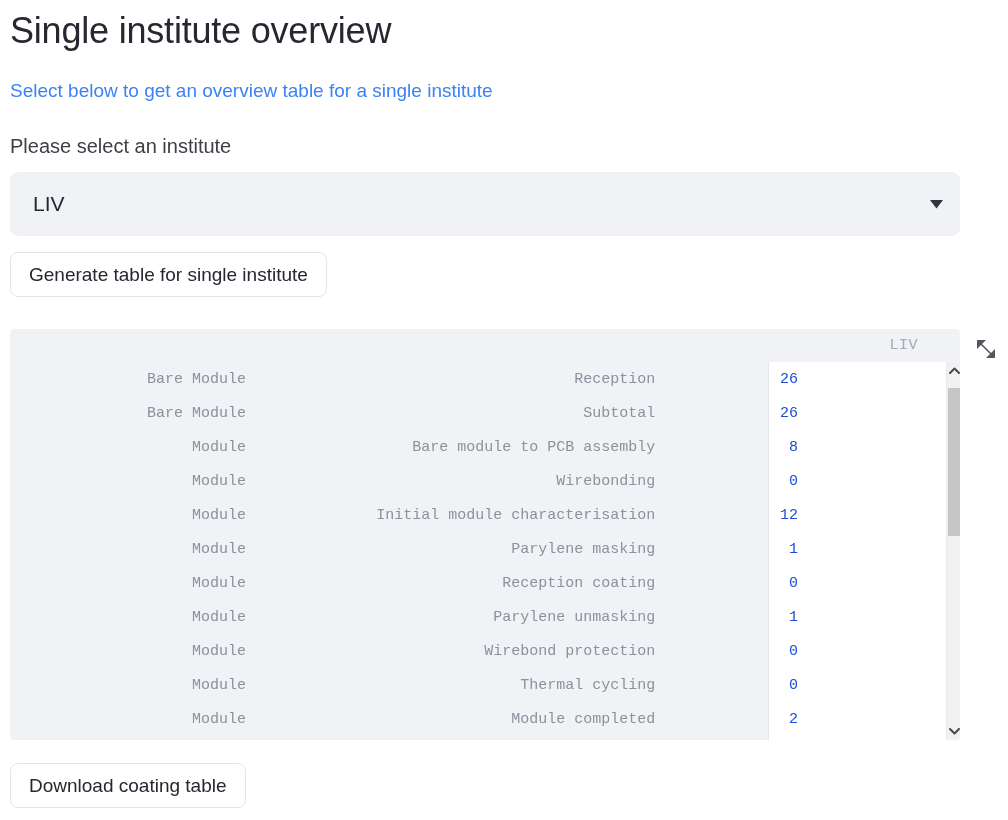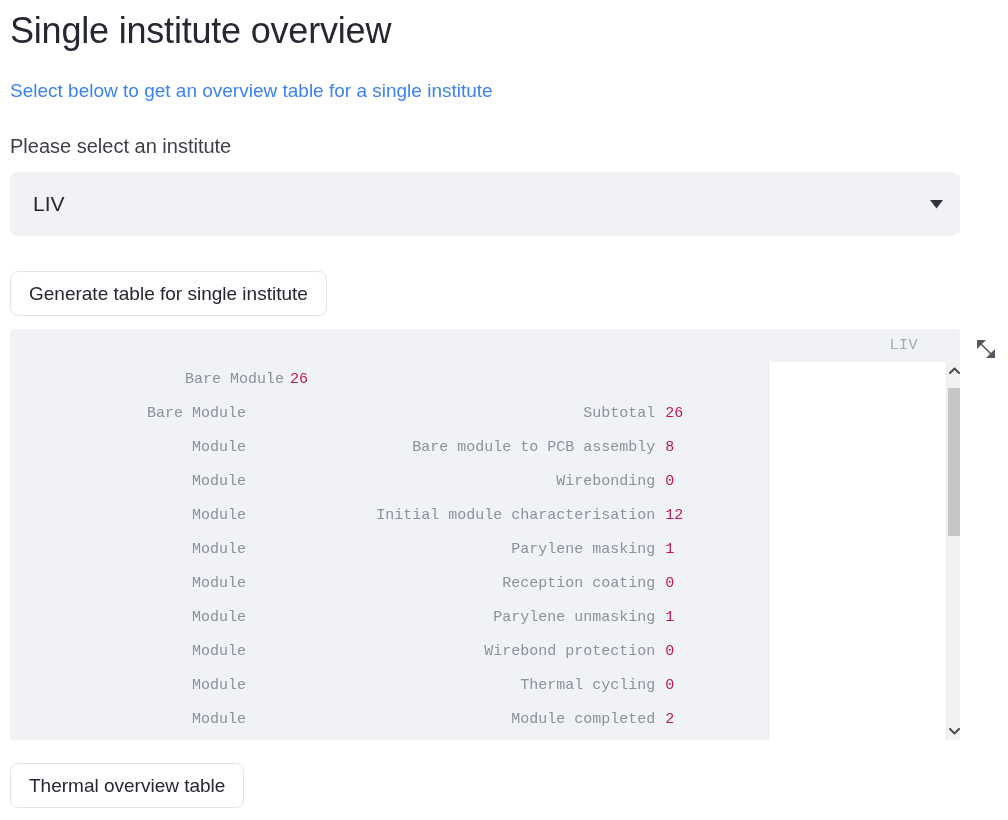--- a/index.html
+++ b/index.html
@@ -90,21 +90,21 @@
     font-size: 19px;
     line-height: 24px;
     padding: 0 18px;
     cursor: pointer;
     display: flex;
     align-items: center;
     justify-content: center;
   }
   .btn-generate {
     left: 10px;
-    top: 271px;
+    top: 252px;
     height: 45px;
   }
   .btn-download {
     left: 10px;
     top: 763px;
     height: 45px;
   }
 
   
   .table-wrap {
@@ -174,22 +174,23 @@
     text-align: right;
     padding-right: 6px;
   }
   .cell-step {
     width: 478px;
     text-align: right;
     padding-right: 10px;
   }
   .cell-value {
     width: 178px;
+    text-align: right;
     padding-right: 24px;
-    color: #be185d;
+    color: #1d4ed8;
     position: relative;
     z-index: 2;
   }
 
   
   .scrollbar {
     position: absolute;
     right: 0;
     top: 33px;
     width: 14px;
@@ -254,21 +255,21 @@
 
   <div class="table-wrap">
 
     <div class="table-header">
       <div class="col-head">LIV</div>
     </div>
 
     <div class="table-body">
       <div class="value-panel"></div>
       <div class="rows" id="rows-container">
-          <div class="row"><div class="cell-group">Bare Module</div><div class="cell-value">26</div></div>
+          <div class="row"><div class="cell-group">Bare Module</div><div class="cell-step">Reception</div><div class="cell-value">26</div></div>
           <div class="row"><div class="cell-group">Bare Module</div><div class="cell-step">Subtotal</div><div class="cell-value">26</div></div>
           <div class="row"><div class="cell-group">Module</div><div class="cell-step">Bare module to PCB assembly</div><div class="cell-value">8</div></div>
           <div class="row"><div class="cell-group">Module</div><div class="cell-step">Wirebonding</div><div class="cell-value">0</div></div>
           <div class="row"><div class="cell-group">Module</div><div class="cell-step">Initial module characterisation</div><div class="cell-value">12</div></div>
           <div class="row"><div class="cell-group">Module</div><div class="cell-step">Parylene masking</div><div class="cell-value">1</div></div>
           <div class="row"><div class="cell-group">Module</div><div class="cell-step">Reception coating</div><div class="cell-value">0</div></div>
           <div class="row"><div class="cell-group">Module</div><div class="cell-step">Parylene unmasking</div><div class="cell-value">1</div></div>
           <div class="row"><div class="cell-group">Module</div><div class="cell-step">Wirebond protection</div><div class="cell-value">0</div></div>
           <div class="row"><div class="cell-group">Module</div><div class="cell-step">Thermal cycling</div><div class="cell-value">0</div></div>
           <div class="row"><div class="cell-group">Module</div><div class="cell-step">Module completed</div><div class="cell-value">2</div></div>
@@ -291,15 +292,15 @@
   </div>
 
   <div class="expand-icon">
     <svg width="22" height="22" viewBox="0 0 22 22" aria-hidden="true">
       <polygon points="2,2 11,2 2,11" fill="currentColor"></polygon>
       <polygon points="20,20 11,20 20,11" fill="currentColor"></polygon>
       <line x1="3.5" y1="3.5" x2="18.5" y2="18.5" stroke="currentColor" stroke-width="1.6"></line>
     </svg>
   </div>
 
-  <button class="btn btn-download">Thermal overview table</button>
+  <button class="btn btn-download">Download coating table</button>
 
 </div>
 
 </body></html>

